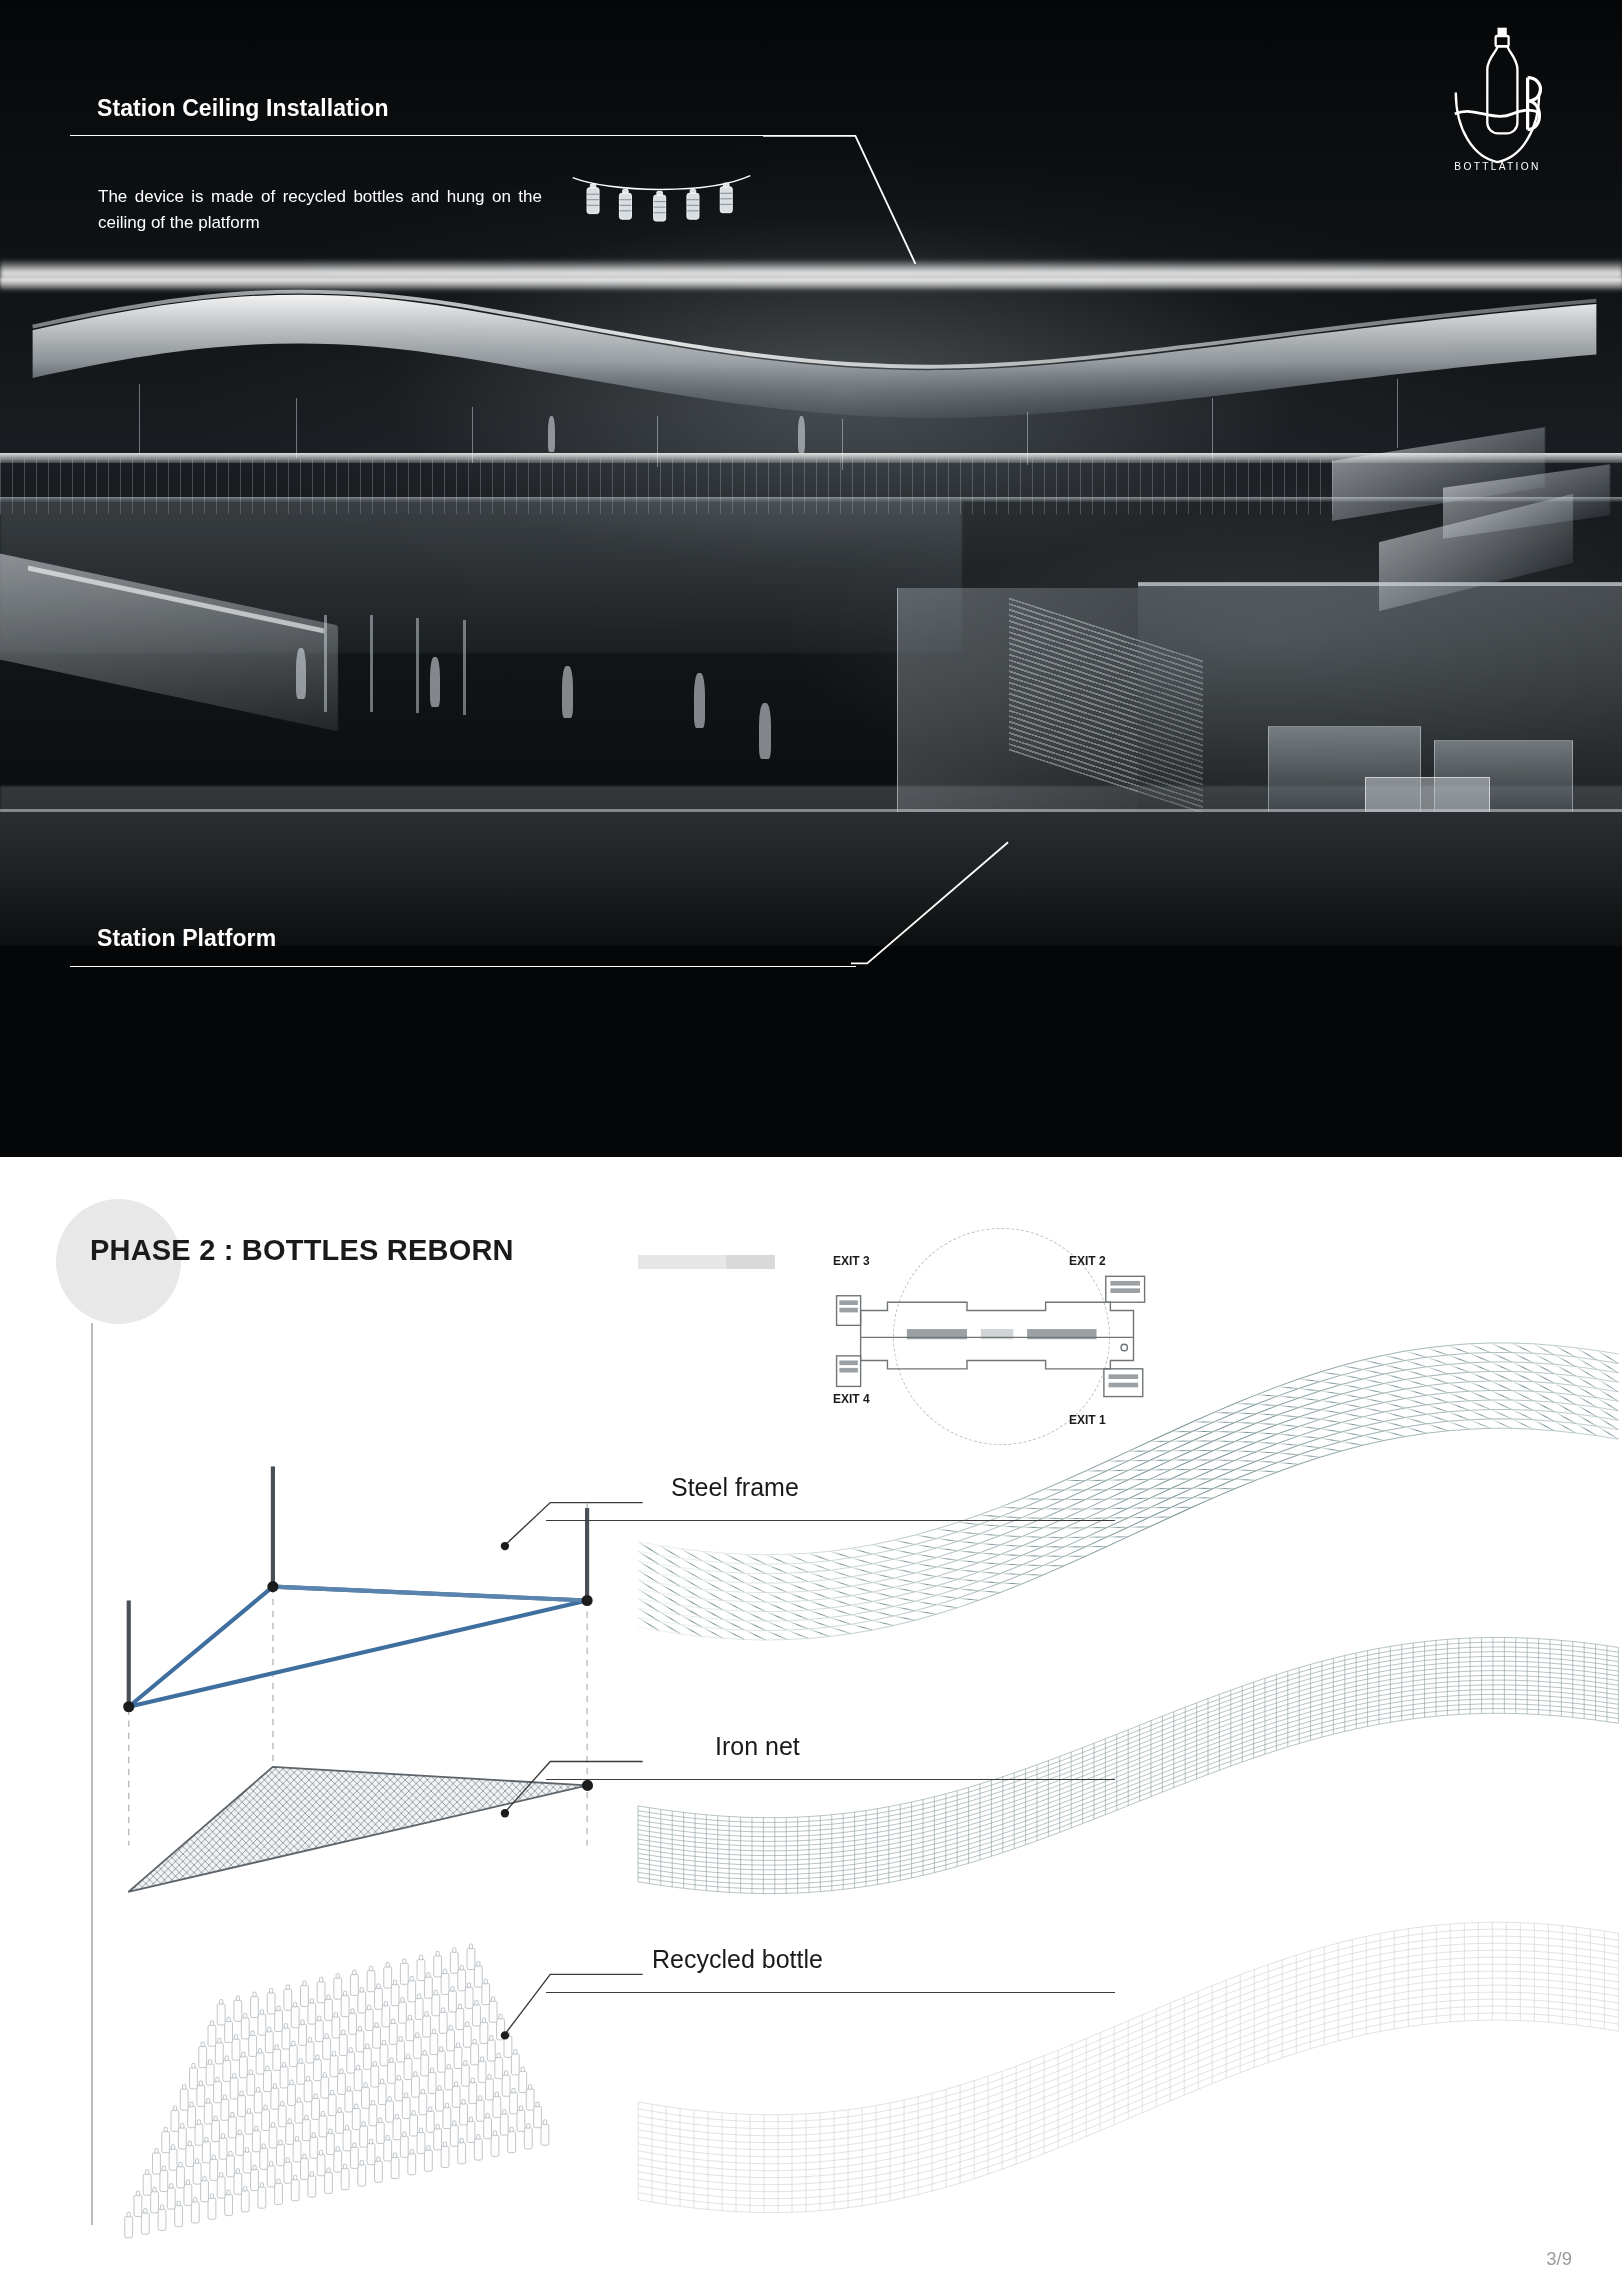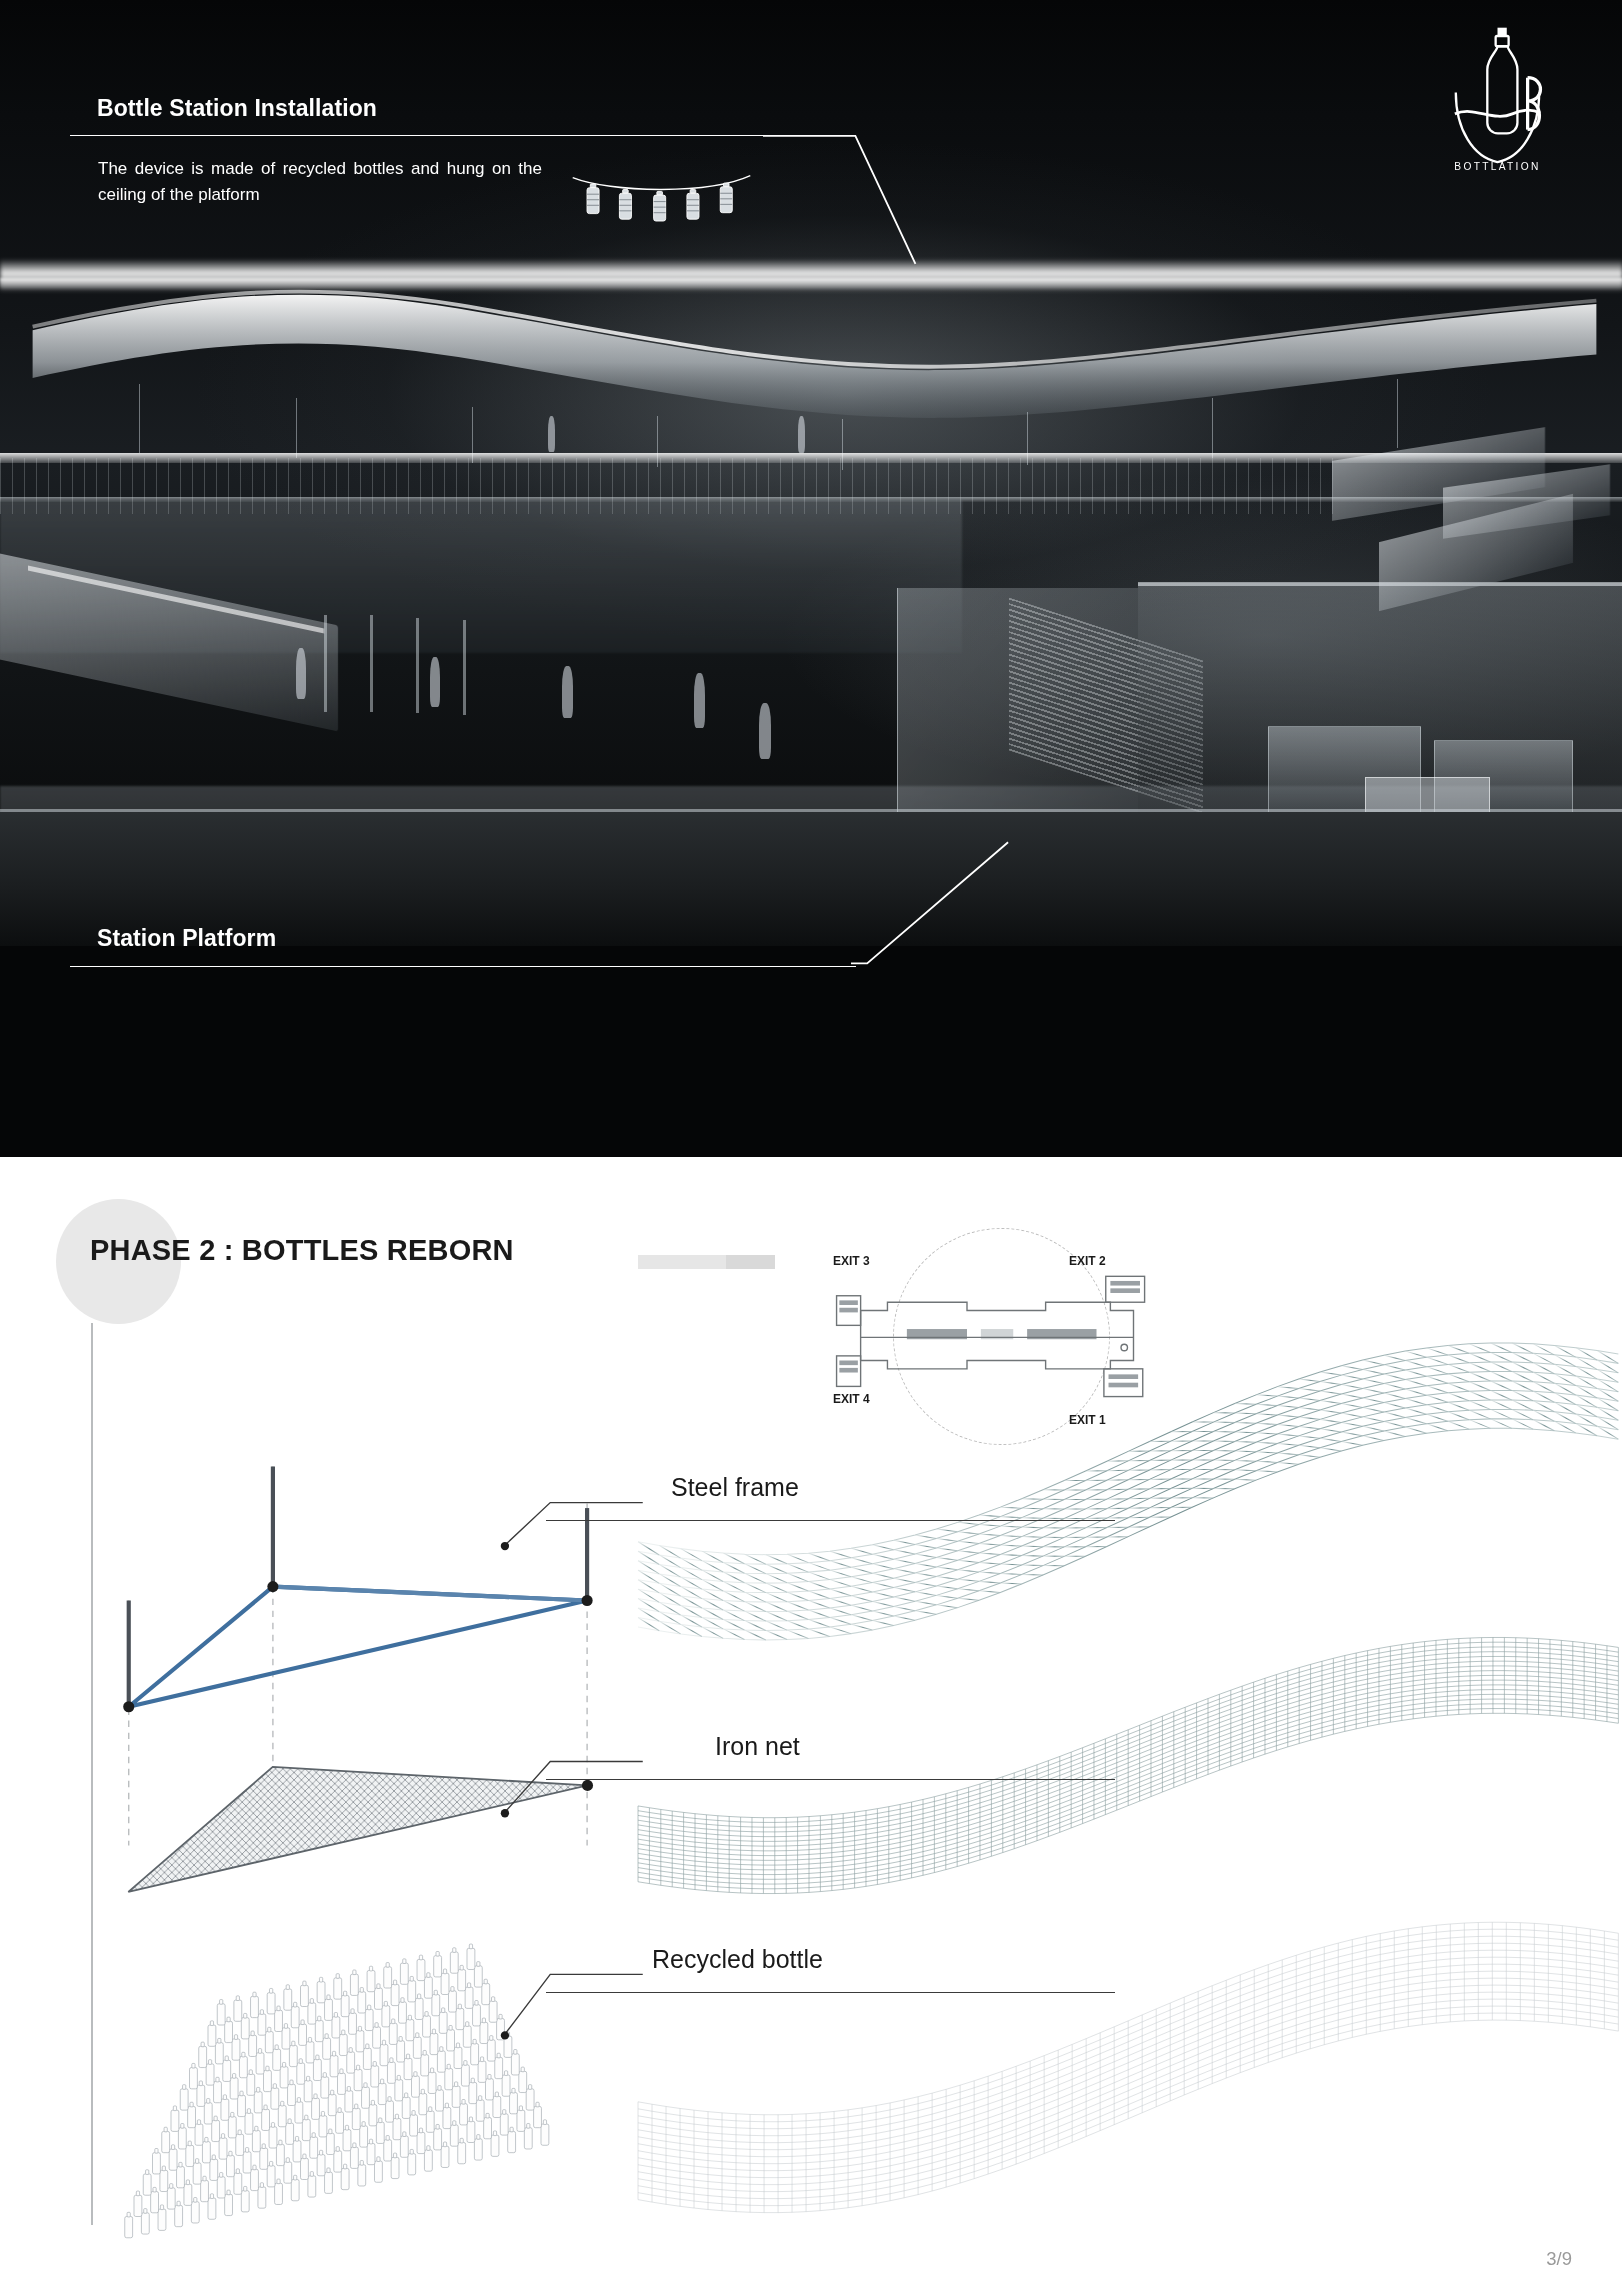--- a/index.html
+++ b/index.html
@@ -149,20 +149,21 @@
   }
   .callout-rule {
     position: absolute;
     height: 1.4px;
     background: #ffffff;
   }
   .callout-text {
     position: absolute;
     color: #ffffff;
     line-height: 1.5;
+    margin-top: 28px;
   }
 
   .leader {
     position: absolute;
     pointer-events: none;
   }
 
   
   .bottle-strand {
     position: absolute;
@@ -350,21 +351,21 @@
         <rect x="146" y="28" width="28" height="22" rx="3"></rect>
         <path d="M150,50 C150,60 128,76 128,100 L128,215 C128,228 138,238 151,238 L170,238 C183,238 193,228 193,215 L193,100 C193,76 172,60 172,50 Z"></path>
         <path d="M60,150 C60,230 98,290 150,300 C202,290 240,230 240,150"></path>
         <path d="M58,196 C100,178 140,214 182,196 C212,183 230,188 242,194" stroke-width="6"></path>
         <path d="M215,118 L215,230" stroke-width="7"></path>
         <path d="M215,118 C252,118 252,168 215,168 C248,168 250,230 215,230" stroke-width="7"></path>
       </g>
       <text x="150" y="318" fill="#ffffff" font-family="Liberation Sans, sans-serif" font-size="22" letter-spacing="5" text-anchor="middle">BOTTLATION</text>
     </svg>
 
-    <div class="callout-title" style="left:97px; top:95px; font-size:23px;">Bottle Station Installation</div>
+    <div class="callout-title" style="left:97px; top:95px; font-size:23px;">Station Ceiling Installation</div>
     <div class="callout-rule" style="left:70px; top:135px; width:708px;"></div>
     <div class="callout-text" style="left:98px; top:156px; width:444px; font-size:17px; text-align:justify;">The device is made of recycled bottles and hung on the ceiling of the platform</div>
 
     <svg class="bottle-strand" style="left:569px; top:171px;" width="185" height="51" viewBox="0 0 400 110">
       <path d="M8,14 C90,46 300,52 392,10" fill="none" stroke="#ffffff" stroke-width="3"></path>
       <g fill="#d9dee2" stroke="#ffffff" stroke-width="2">
         <g transform="translate(52,28)">
           <rect x="-6" y="0" width="12" height="8" rx="2"></rect>
           <rect x="-13" y="8" width="26" height="56" rx="5"></rect>
           <line x1="-13" y1="22" x2="13" y2="22" stroke="#7e868c"></line>

